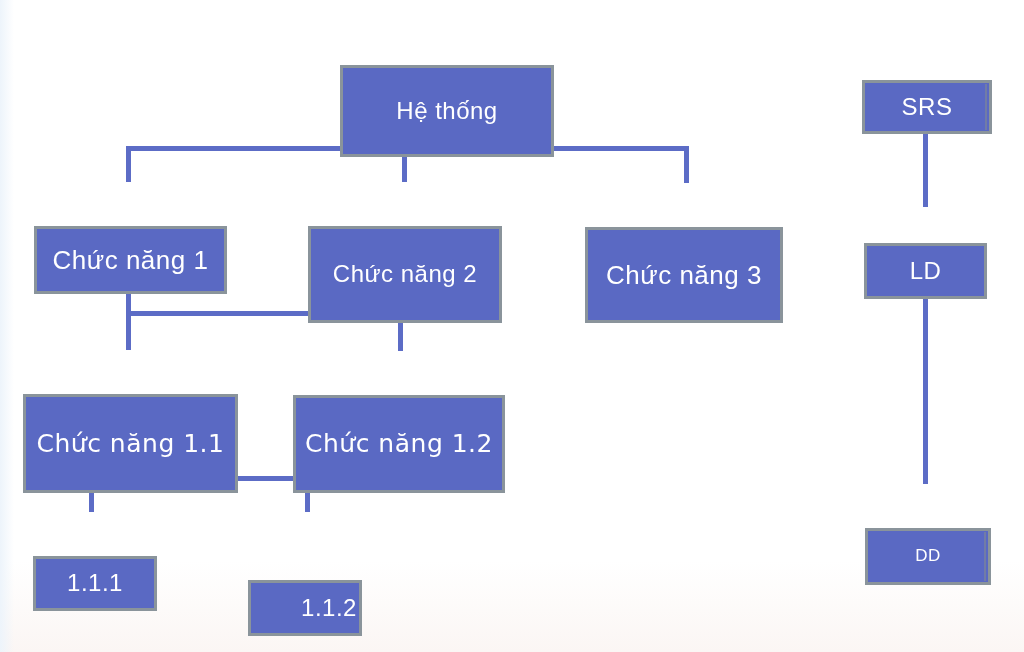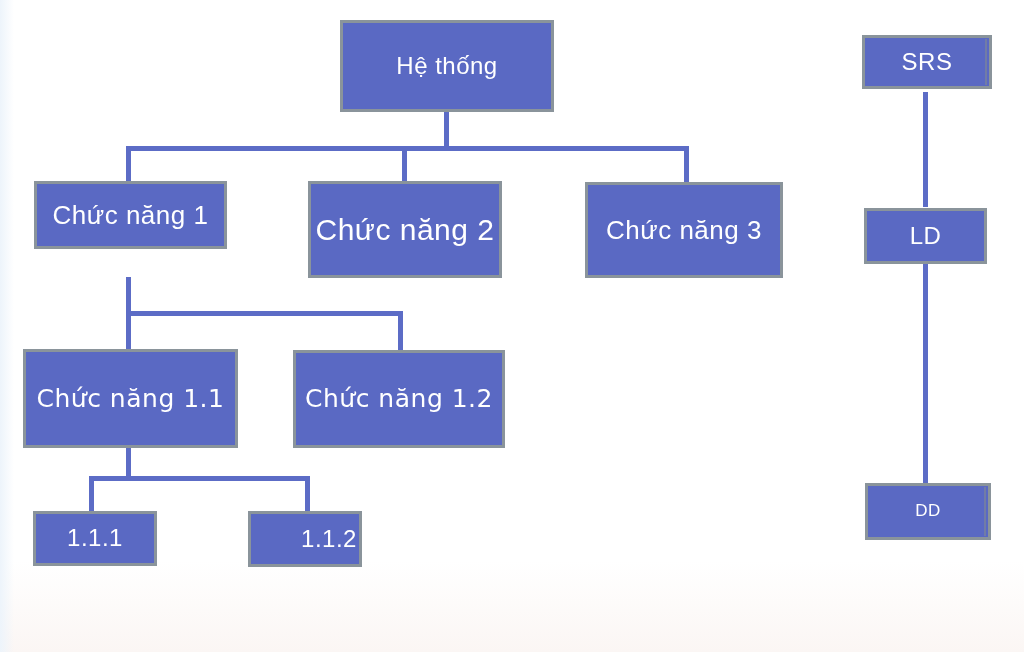--- a/index.html
+++ b/index.html
@@ -29,20 +29,21 @@
     box-sizing: border-box;
     background: #5a69c3;
     border: 3px solid #8a949b;
     color: #ffffff;
     display: flex;
     align-items: center;
     justify-content: center;
     text-align: center;
     line-height: 1.1;
     letter-spacing: 0.5px;
+    margin-top: 45px;
   }
   .edge {
     position: absolute;
     background: #5c6cc6;
   }
   
   .double-right::after {
     content: "";
     position: absolute;
     top: 1px;
@@ -50,28 +51,28 @@
     right: 2px;
     width: 2px;
     background: #77819f;
     opacity: 0.8;
   }
   .alt-font { font-family: "DejaVu Sans", sans-serif; }
 
   
   #n-root { left: 340px; top: 20px;  width: 214px; height: 92px; font-size: 24px; }
   #n-cn1  { left: 34px;  top: 181px; width: 193px; height: 68px; font-size: 26px; }
-  #n-cn2  { left: 308px; top: 181px; width: 194px; height: 97px; font-size: 30px; }
+  #n-cn2  { left: 308px; top: 181px; width: 194px; height: 97px; font-size: 24px; }
   #n-cn3  { left: 585px; top: 182px; width: 198px; height: 96px; font-size: 26px; text-align: center; }
   #n-cn11 { left: 23px;  top: 349px; width: 215px; height: 99px; font-size: 25px; }
   #n-cn12 { left: 293px; top: 350px; width: 212px; height: 98px; font-size: 25px; }
   #n-111  { left: 33px;  top: 511px; width: 124px; height: 55px; font-size: 24px; }
-  #n-112  { left: 248px; top: 511px; width: 114px; height: 56px; font-size: 24px; padding-left: 48px; }
+  #n-112  { left: 248px; top: 535px; width: 114px; height: 56px; font-size: 24px; padding-left: 48px; }
   #n-srs  { left: 862px; top: 35px;  width: 130px; height: 54px; font-size: 24px; }
-  #n-ld   { left: 864px; top: 208px; width: 123px; height: 56px; font-size: 24px; }
+  #n-ld   { left: 864px; top: 198px; width: 123px; height: 56px; font-size: 24px; }
   #n-dd   { left: 865px; top: 483px; width: 126px; height: 57px; font-size: 17px; }
 
   
   #e-root-drop { left: 444px; top: 112px; width: 5px; height: 38px; }
   #e-l1-rail   { left: 126px; top: 146px; width: 563px; height: 5px; }
   #e-l1-d1     { left: 126px; top: 146px; width: 5px; height: 36px; }
   #e-l1-d2     { left: 402px; top: 146px; width: 5px; height: 36px; }
   #e-l1-d3     { left: 684px; top: 146px; width: 5px; height: 37px; }
 
   

